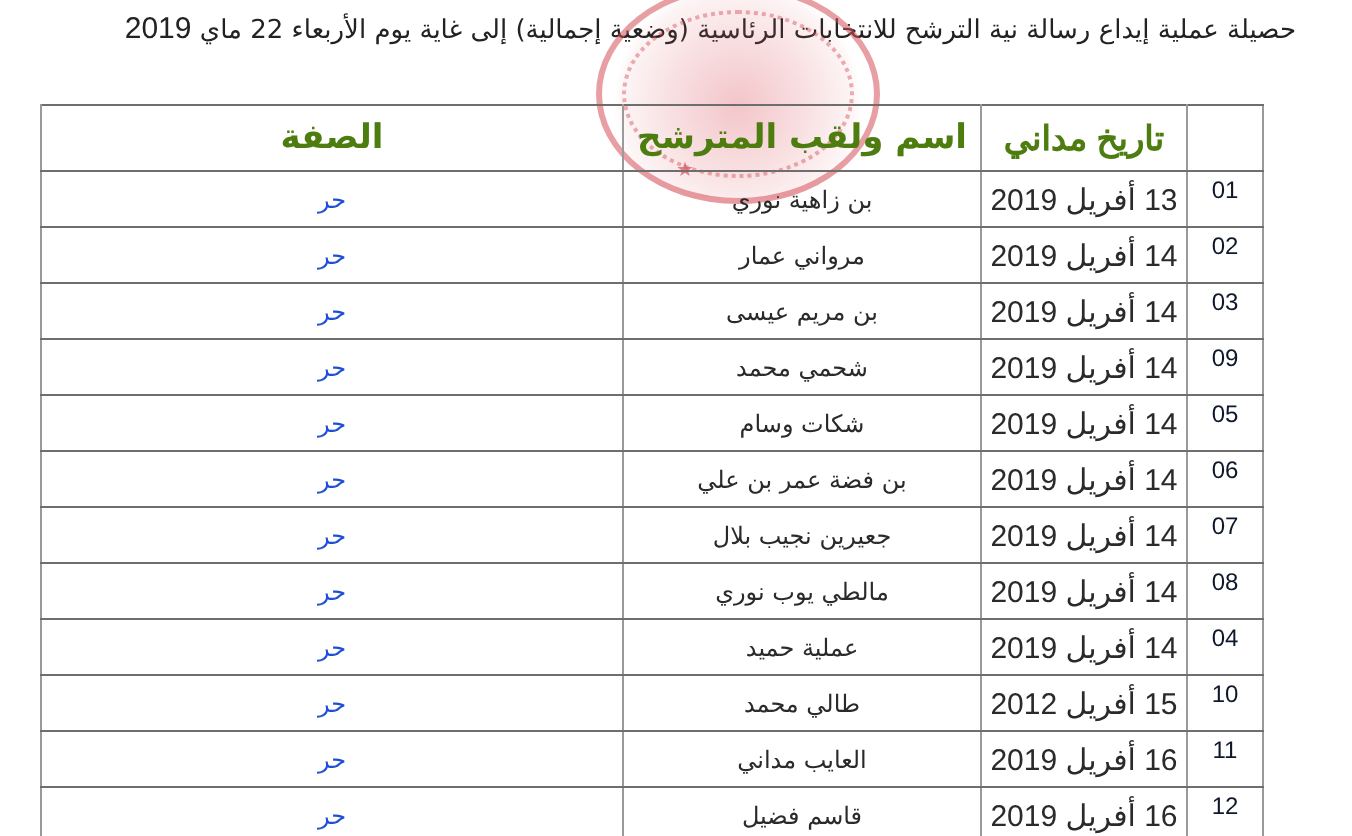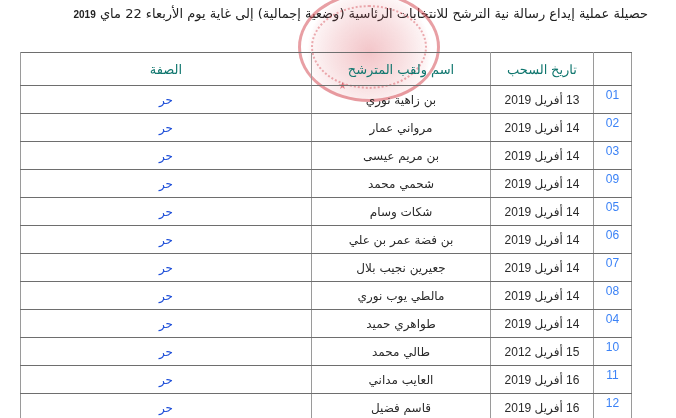--- a/index.html
+++ b/index.html
@@ -9,21 +9,21 @@
     font-family: "DejaVu Sans", sans-serif;
     color: #2a2a2a;
     position: relative;
   }
   .title {
     position: absolute; top: 6px; right: 28px; left: 30px;
     direction: rtl; text-align: right;
     font-size: 13px; color: #222;
     white-space: nowrap;
   }
-  .title .year { font-weight: bold; font-family: "Liberation Sans", sans-serif; font-size: 10px; }
+  .title .year { font-weight: normal; font-family: "Liberation Sans", sans-serif; font-size: 15px; }
   .stamp {
     position: absolute; left: 298px; top: -8px;
     width: 136px; height: 104px;
     border-radius: 50%;
     border: 3px solid rgba(214,80,90,0.55);
     background: radial-gradient(circle at 50% 55%, rgba(220,90,100,0.35) 0, rgba(220,90,100,0.18) 40%, rgba(220,90,100,0.06) 65%, transparent 70%);
     pointer-events: none;
   }
   .stamp::before {
     content: ""; position: absolute; inset: 10px;
@@ -42,42 +42,42 @@
     font-size: 12px;
   }
   table.reg td, table.reg th {
     border-top: 1.5px solid #6e6e6e;
     border-bottom: 1.5px solid #6e6e6e;
     border-left: 1px solid #9a9a9a;
     border-right: 1px solid #9a9a9a;
     height: 25px; padding: 0;
     text-align: center; font-weight: normal;
   }
-  table.reg th { height: 30px; font-size: 13px; color: #0f766e; }
-  .c-num { width: 37px; font-family: "Liberation Sans", sans-serif; color: #3b82f6; font-size: 12px; vertical-align: top; padding-top: 2px !important; }
-  .c-date { width: 102px; font-family: "Liberation Sans", sans-serif; font-size: 12px; }
+  table.reg th { height: 30px; font-size: 17px; color: #4d7c0f; font-weight: bold; }
+  .c-num { width: 37px; font-family: "Liberation Sans", sans-serif; color: #0f172a; font-size: 12px; vertical-align: top; padding-top: 2px !important; }
+  .c-date { width: 102px; font-family: "Liberation Sans", sans-serif; font-size: 15px; }
   .c-name { width: 178px; }
   .c-status { color: #1d4ed8; }
 </style>
 </head>
 <body>
 
 <div class="title">
   <span>حصيلة عملية إيداع رسالة نية الترشح للانتخابات الرئاسية (وضعية إجمالية) إلى غاية يوم الأربعاء 22 ماي</span>
   <span class="year">2019</span>
 </div>
 
 <div class="stamp"></div>
 <span class="stamp-star">★</span>
 
 <table class="reg">
   <thead>
     <tr>
       <th class="c-num"></th>
-      <th class="c-date">تاريخ السحب</th>
+      <th class="c-date">تاريخ مداني</th>
       <th class="c-name">اسم ولقب المترشح</th>
       <th class="c-status">الصفة</th>
     </tr>
   </thead>
   <tbody id="rows">
       <tr>
         <td class="c-num">01</td>
         <td class="c-date">13 أفريل 2019</td>
         <td class="c-name">بن زاهية نوري</td>
         <td class="c-status">حر</td>
@@ -120,21 +120,21 @@
       </tr>
       <tr>
         <td class="c-num">08</td>
         <td class="c-date">14 أفريل 2019</td>
         <td class="c-name">مالطي يوب نوري</td>
         <td class="c-status">حر</td>
       </tr>
       <tr>
         <td class="c-num">04</td>
         <td class="c-date">14 أفريل 2019</td>
-        <td class="c-name">طواهري حميد</td>
+        <td class="c-name">عملية حميد</td>
         <td class="c-status">حر</td>
       </tr>
       <tr>
         <td class="c-num">10</td>
         <td class="c-date">15 أفريل 2012</td>
         <td class="c-name">طالي محمد</td>
         <td class="c-status">حر</td>
       </tr>
       <tr>
         <td class="c-num">11</td>

